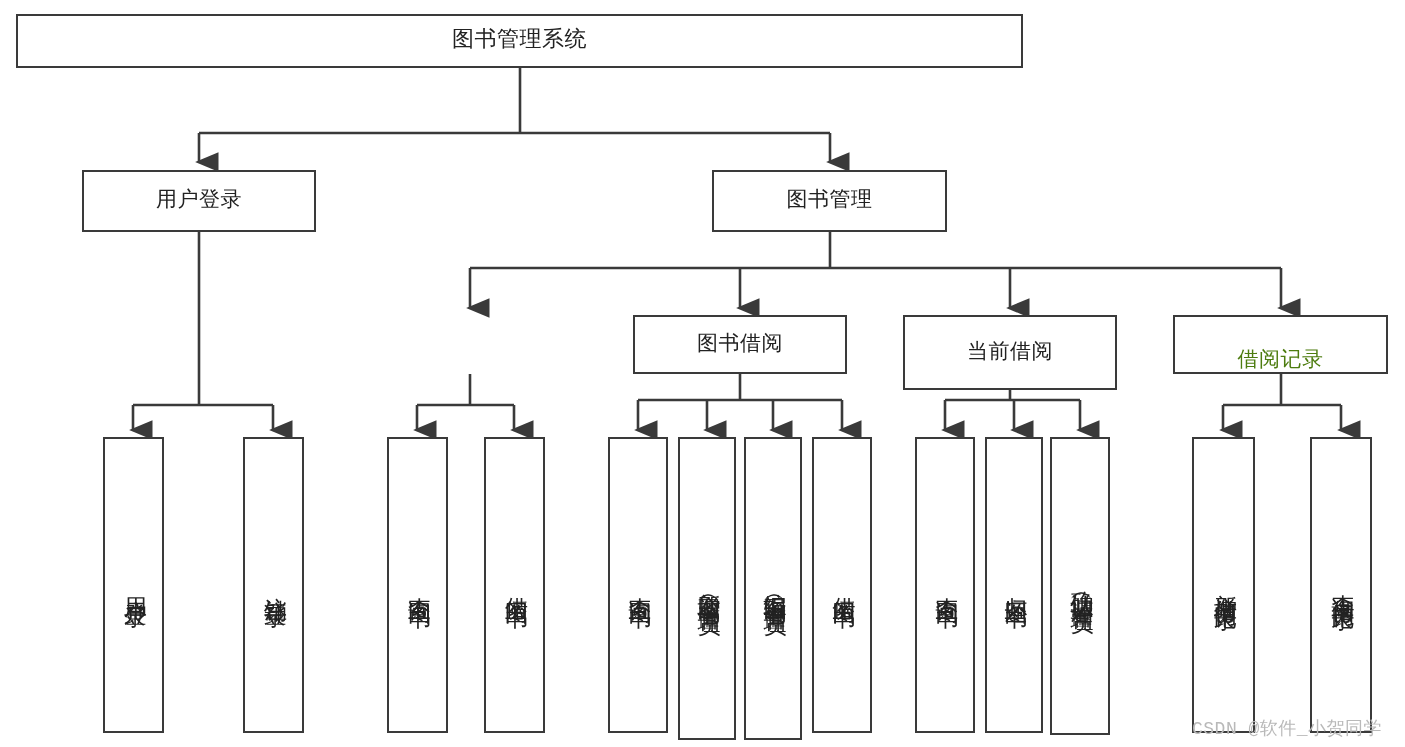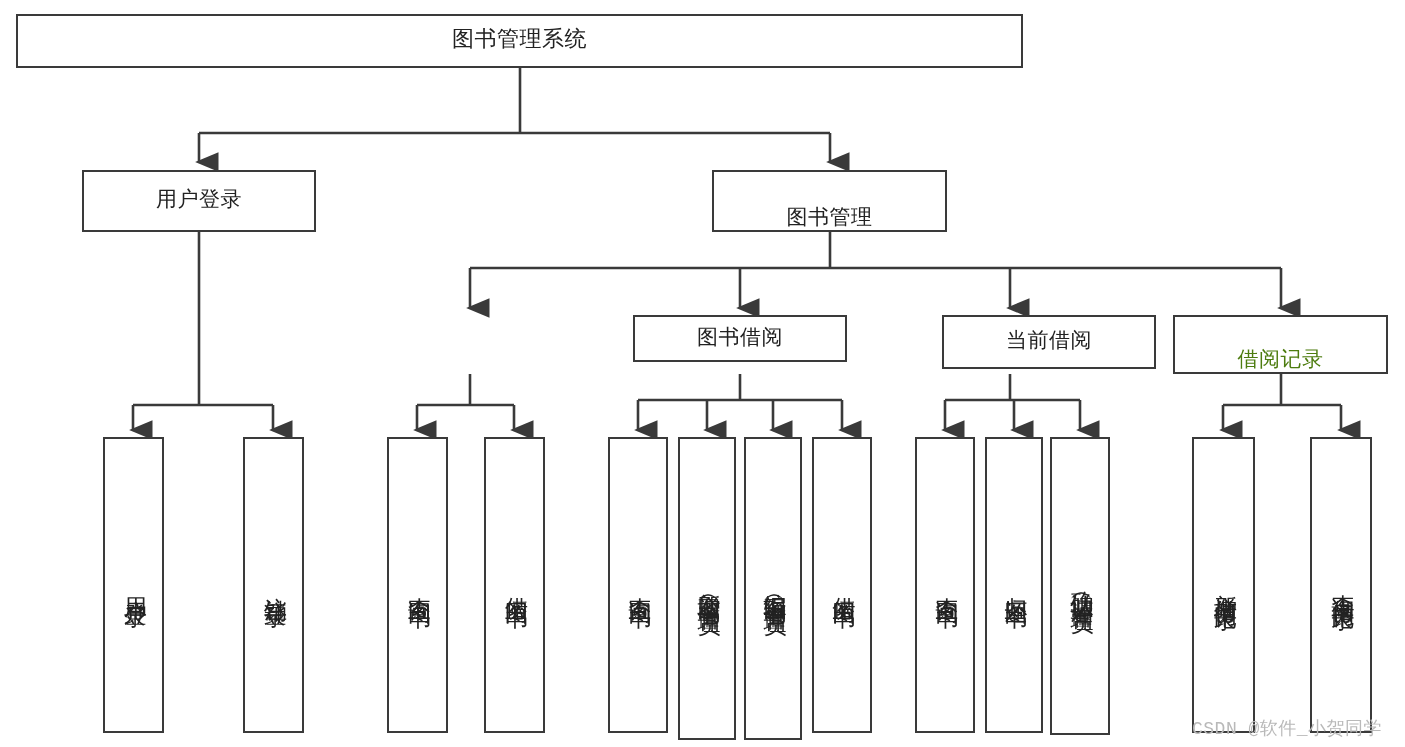--- a/index.html
+++ b/index.html
@@ -129,30 +129,30 @@
   </svg>
 
   <div class="node h root" style="left: 16px; top: 14px; width: 1007px; height: 54px; border-color: rgb(58, 58, 58); background: rgb(255, 255, 255); color: rgb(34, 34, 34);">
     <span class="label">图书管理系统</span>
   </div>
 
   <div class="node h" style="left: 82px; top: 170px; width: 234px; height: 62px; border-color: rgb(58, 58, 58); background: rgb(255, 255, 255); color: rgb(34, 34, 34);">
     <span class="label">用户登录</span>
   </div>
 
-  <div class="node h" style="left: 712px; top: 170px; width: 235px; height: 62px; border-color: rgb(58, 58, 58); background: rgb(255, 255, 255); color: rgb(34, 34, 34); align-items: flex-end;">
+  <div class="node h" style="left: 712px; top: 170px; width: 235px; height: 62px; border-color: rgb(58, 58, 58); background: rgb(255, 255, 255); color: rgb(34, 34, 34);">
     <span class="label">图书管理</span>
   </div>
 
 
-  <div class="node h" style="left: 633px; top: 315px; width: 214px; height: 47px; border-color: rgb(58, 58, 58); background: rgb(255, 255, 255); color: rgb(34, 34, 34);">
+  <div class="node h" style="left: 633px; top: 315px; width: 214px; height: 59px; border-color: rgb(58, 58, 58); background: rgb(255, 255, 255); color: rgb(34, 34, 34);">
     <span class="label">图书借阅</span>
   </div>
 
-  <div class="node h" style="left: 903px; top: 315px; width: 214px; height: 54px; border-color: rgb(58, 58, 58); background: rgb(255, 255, 255); color: rgb(34, 34, 34); margin-left: 39px;">
+  <div class="node h" style="left: 903px; top: 315px; width: 214px; height: 75px; border-color: rgb(58, 58, 58); background: rgb(255, 255, 255); color: rgb(34, 34, 34);">
     <span class="label">当前借阅</span>
   </div>
 
   <div class="node h" style="left: 1173px; top: 315px; width: 215px; height: 59px; border-color: rgb(58, 58, 58); background: rgb(255, 255, 255); color: #4d7c0f; align-items: flex-end;">
     <span class="label">借阅记录</span>
   </div>
 
   <div class="node v" style="left: 103px; top: 437px; width: 61px; height: 296px; border-color: rgb(58, 58, 58); background: rgb(255, 255, 255); color: rgb(34, 34, 34);">
     <span class="label">用户登录</span>
   </div>

